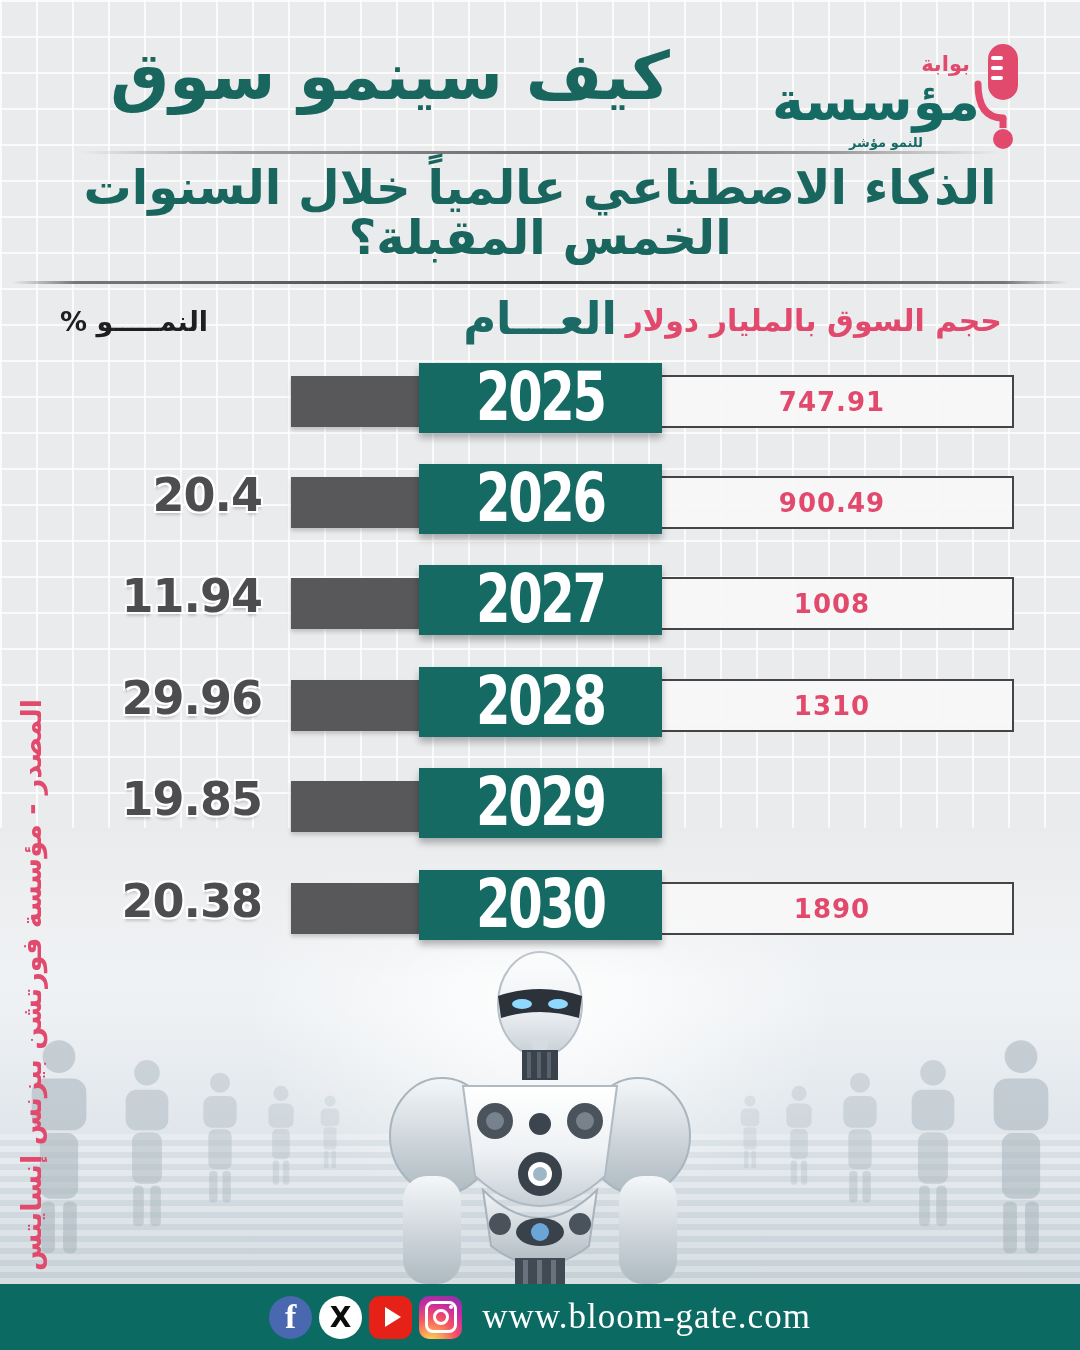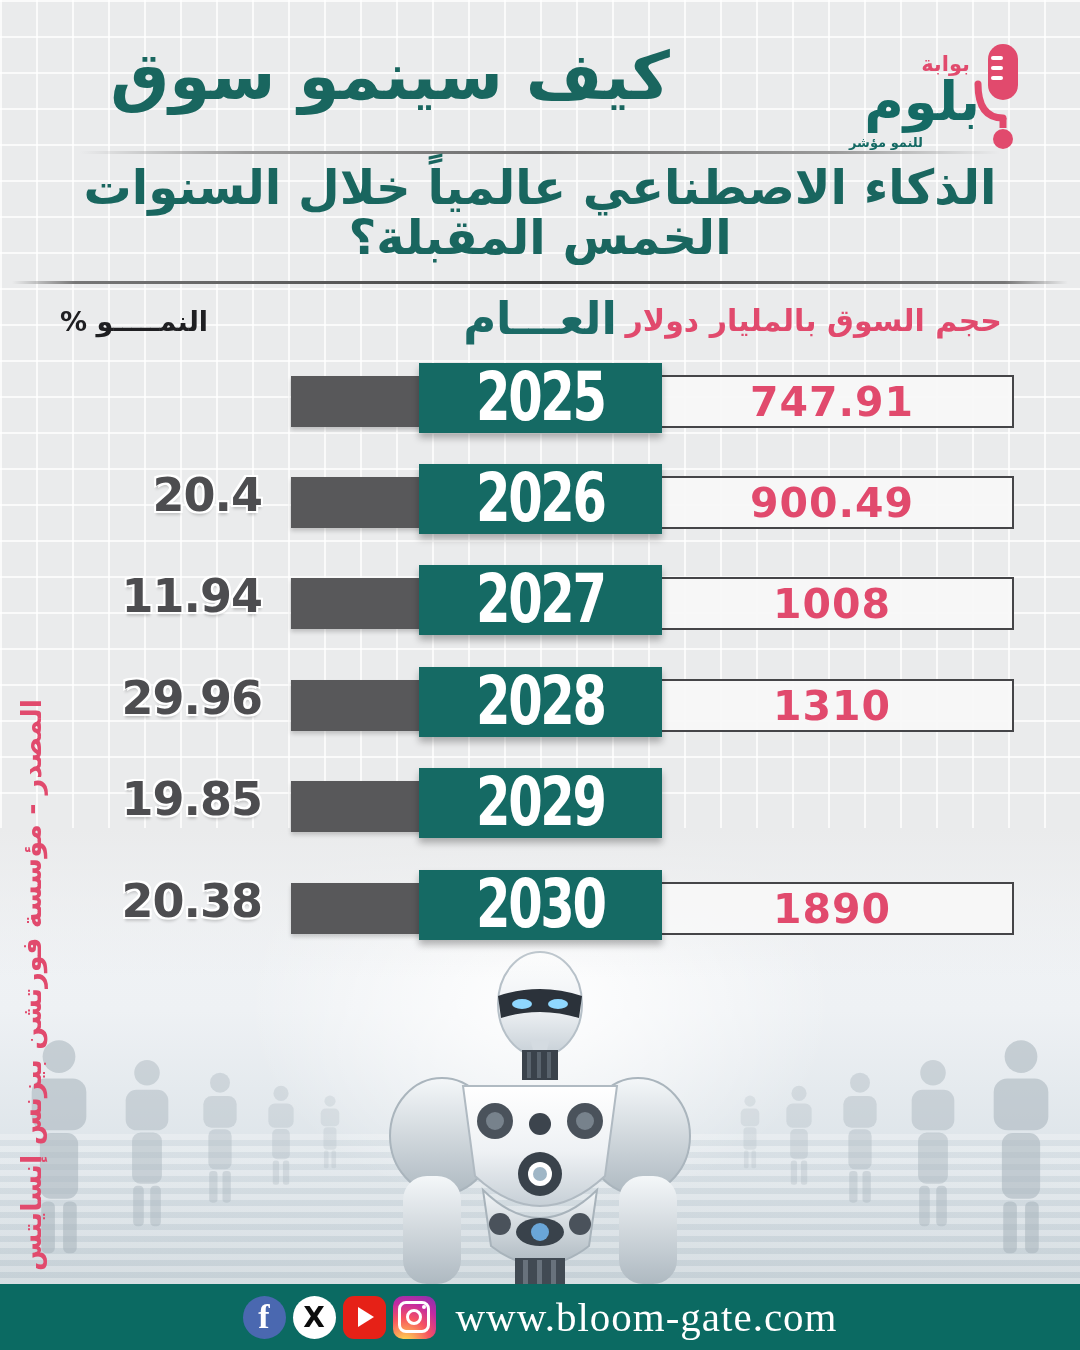--- a/index.html
+++ b/index.html
@@ -53,21 +53,21 @@
   }
   .row .bar{
     position:absolute;left:291px;top:13px;width:160px;height:51px;
     background:#58585a;box-shadow:0 3px 4px rgba(0,0,0,.18);
   }
   .row .value-box{
     position:absolute;left:650px;top:12px;width:364px;height:53px;
     background:rgba(248,248,248,.93);border:2px solid #454548;box-sizing:border-box;
     display:flex;align-items:center;justify-content:center;
   }
-  .row .value-box span{color:#e14a6d;font-size:41px;font-weight:bold;letter-spacing:1px;}
+  .row .value-box span{color:#e14a6d;font-size:26px;font-weight:bold;letter-spacing:1px;}
   .row .year-box{
     position:absolute;left:419px;top:0;width:243px;height:70px;
     background:#156a64;box-shadow:0 5px 7px rgba(0,0,0,.28);
     display:flex;align-items:flex-end;justify-content:center;
   }
   .row .year-box span{
     display:inline-block;color:#fff;font-size:62px;font-weight:bold;
     letter-spacing:-3px;transform:scale(.8,1.1);
   }
 
@@ -106,21 +106,21 @@
   .icon-fb{border-radius:50%;background:#4a68b0;color:#fff;font-family:"Liberation Serif",serif;font-size:34px;font-weight:bold;}
   .icon-x{border-radius:50%;background:#fff;color:#0c0c0c;font-size:28px;font-weight:bold;}
   .icon-yt{border-radius:11px;background:#e62117;}
   .icon-yt .tri{width:0;height:0;border-left:16px solid #fff;border-top:10px solid transparent;border-bottom:10px solid transparent;margin-left:4px;}
   .icon-ig{border-radius:10px;background:radial-gradient(circle at 28% 110%,#fdcb52 8%,#f75261 45%,#c32aa3 70%,#7b2ff7 100>);
   }
   .icon-ig{background:radial-gradient(circle at 28% 110%,#fdcb52 8%,#f75261 45%,#c32aa3 72%,#8134af 100%);}
   .ig-cam{width:26px;height:26px;border:3px solid #fff;border-radius:8px;position:relative;}
   .ig-cam::before{content:"";position:absolute;left:5px;top:5px;width:10px;height:10px;border:3px solid #fff;border-radius:50%;}
   .ig-cam::after{content:"";position:absolute;right:1px;top:1px;width:4px;height:4px;background:#fff;border-radius:50%;}
-  .website{color:#fff;font-family:"Liberation Serif",serif;font-size:41px;letter-spacing:1px;}
+  .website{color:#fff;font-family:"Liberation Serif",serif;font-size:35px;letter-spacing:1px;}
 </style>
 </head>
 <body>
 
 <div class="poster">
 
   <div class="scene">
     <div class="floor"></div>
 
     <svg class="side-bot" style="left:18px;bottom:30px;opacity:.55" width="82" height="220" viewBox="0 0 60 160">
@@ -241,21 +241,21 @@
       <rect x="150" y="312" width="50" height="26" fill="#414a53"></rect>
       <rect x="158" y="314" width="5" height="24" fill="#68727c"></rect>
         <rect x="172" y="314" width="5" height="24" fill="#68727c"></rect>
         <rect x="186" y="314" width="5" height="24" fill="#68727c"></rect>
     </svg>
     <div class="fade-top"></div>
   </div>
 
   <div class="logo">
     <span class="gate">بوابة</span>
-    <span class="name">بلوم</span>
+    <span class="name">مؤسسة</span>
     <span class="tagline">للنمو مؤشر</span>
     <svg width="62" height="110" viewBox="0 0 62 110">
       <rect x="18" y="2" width="30" height="56" rx="15" fill="#e14a6d"></rect>
       <rect x="21" y="14" width="12" height="4" rx="2" fill="#fff"></rect>
       <rect x="21" y="24" width="12" height="4" rx="2" fill="#fff"></rect>
       <rect x="21" y="34" width="12" height="4" rx="2" fill="#fff"></rect>
       <path d="M8 42 Q8 76 33 76" fill="none" stroke="#e14a6d" stroke-width="7" stroke-linecap="round"></path>
       <line x1="33" y1="76" x2="33" y2="86" stroke="#e14a6d" stroke-width="7"></line>
       <circle cx="33" cy="97" r="10" fill="#e14a6d"></circle>
     </svg>

